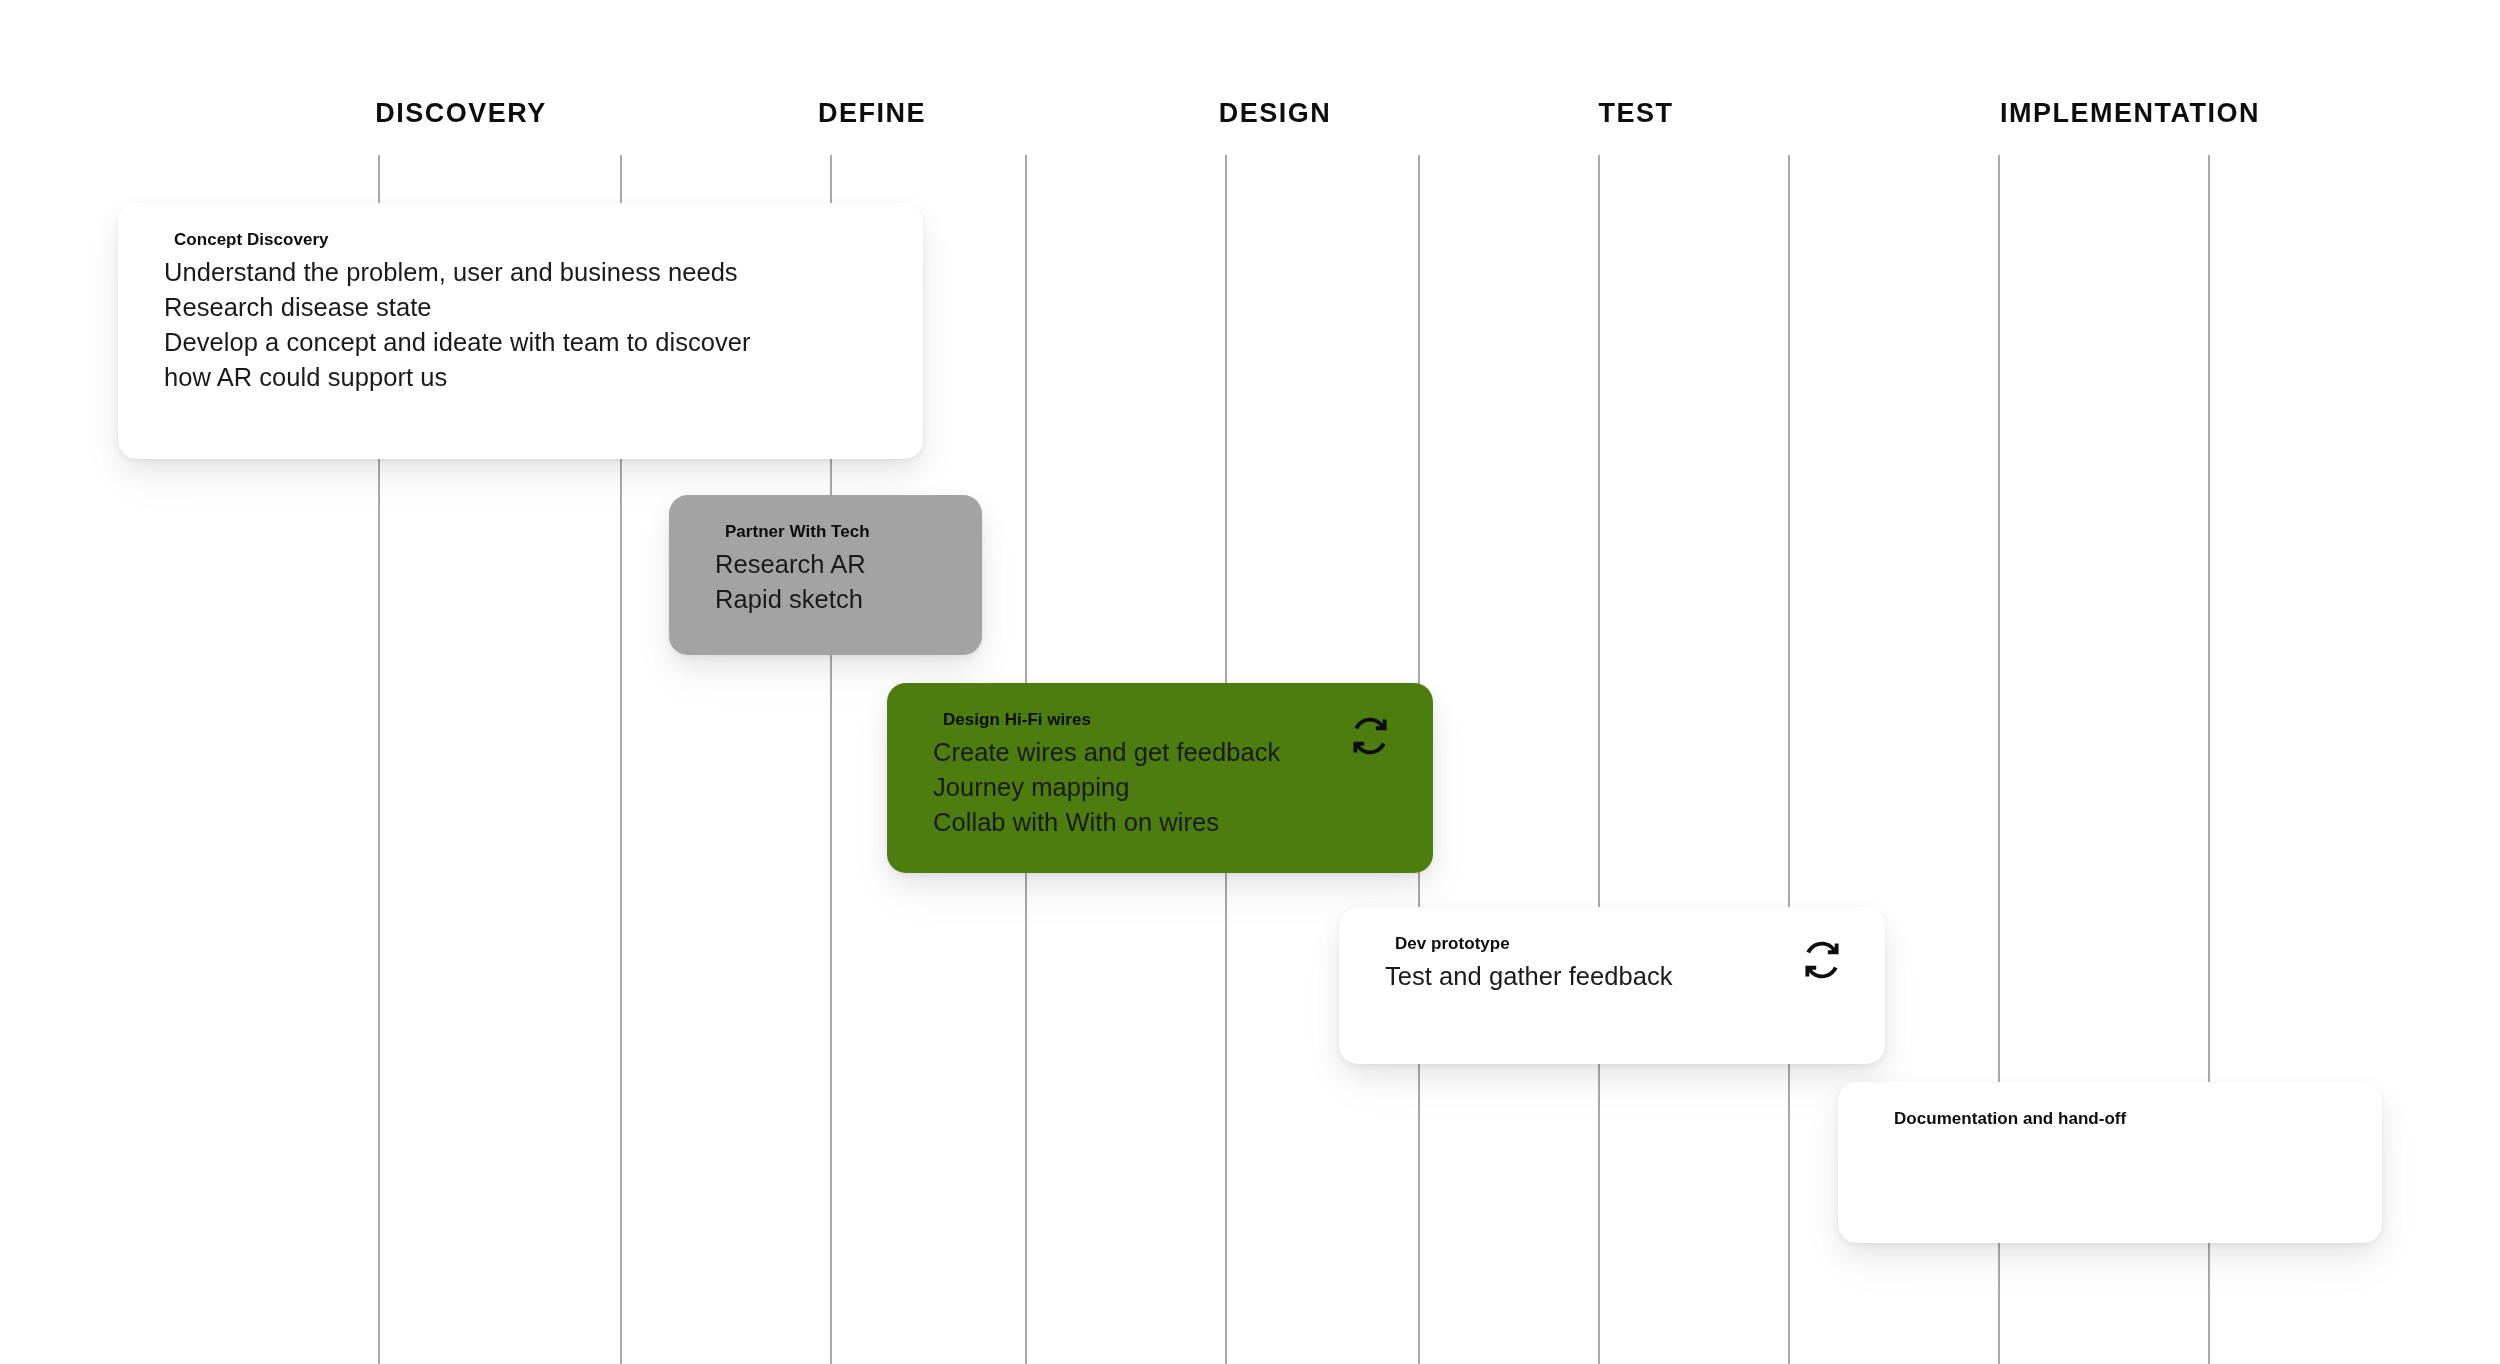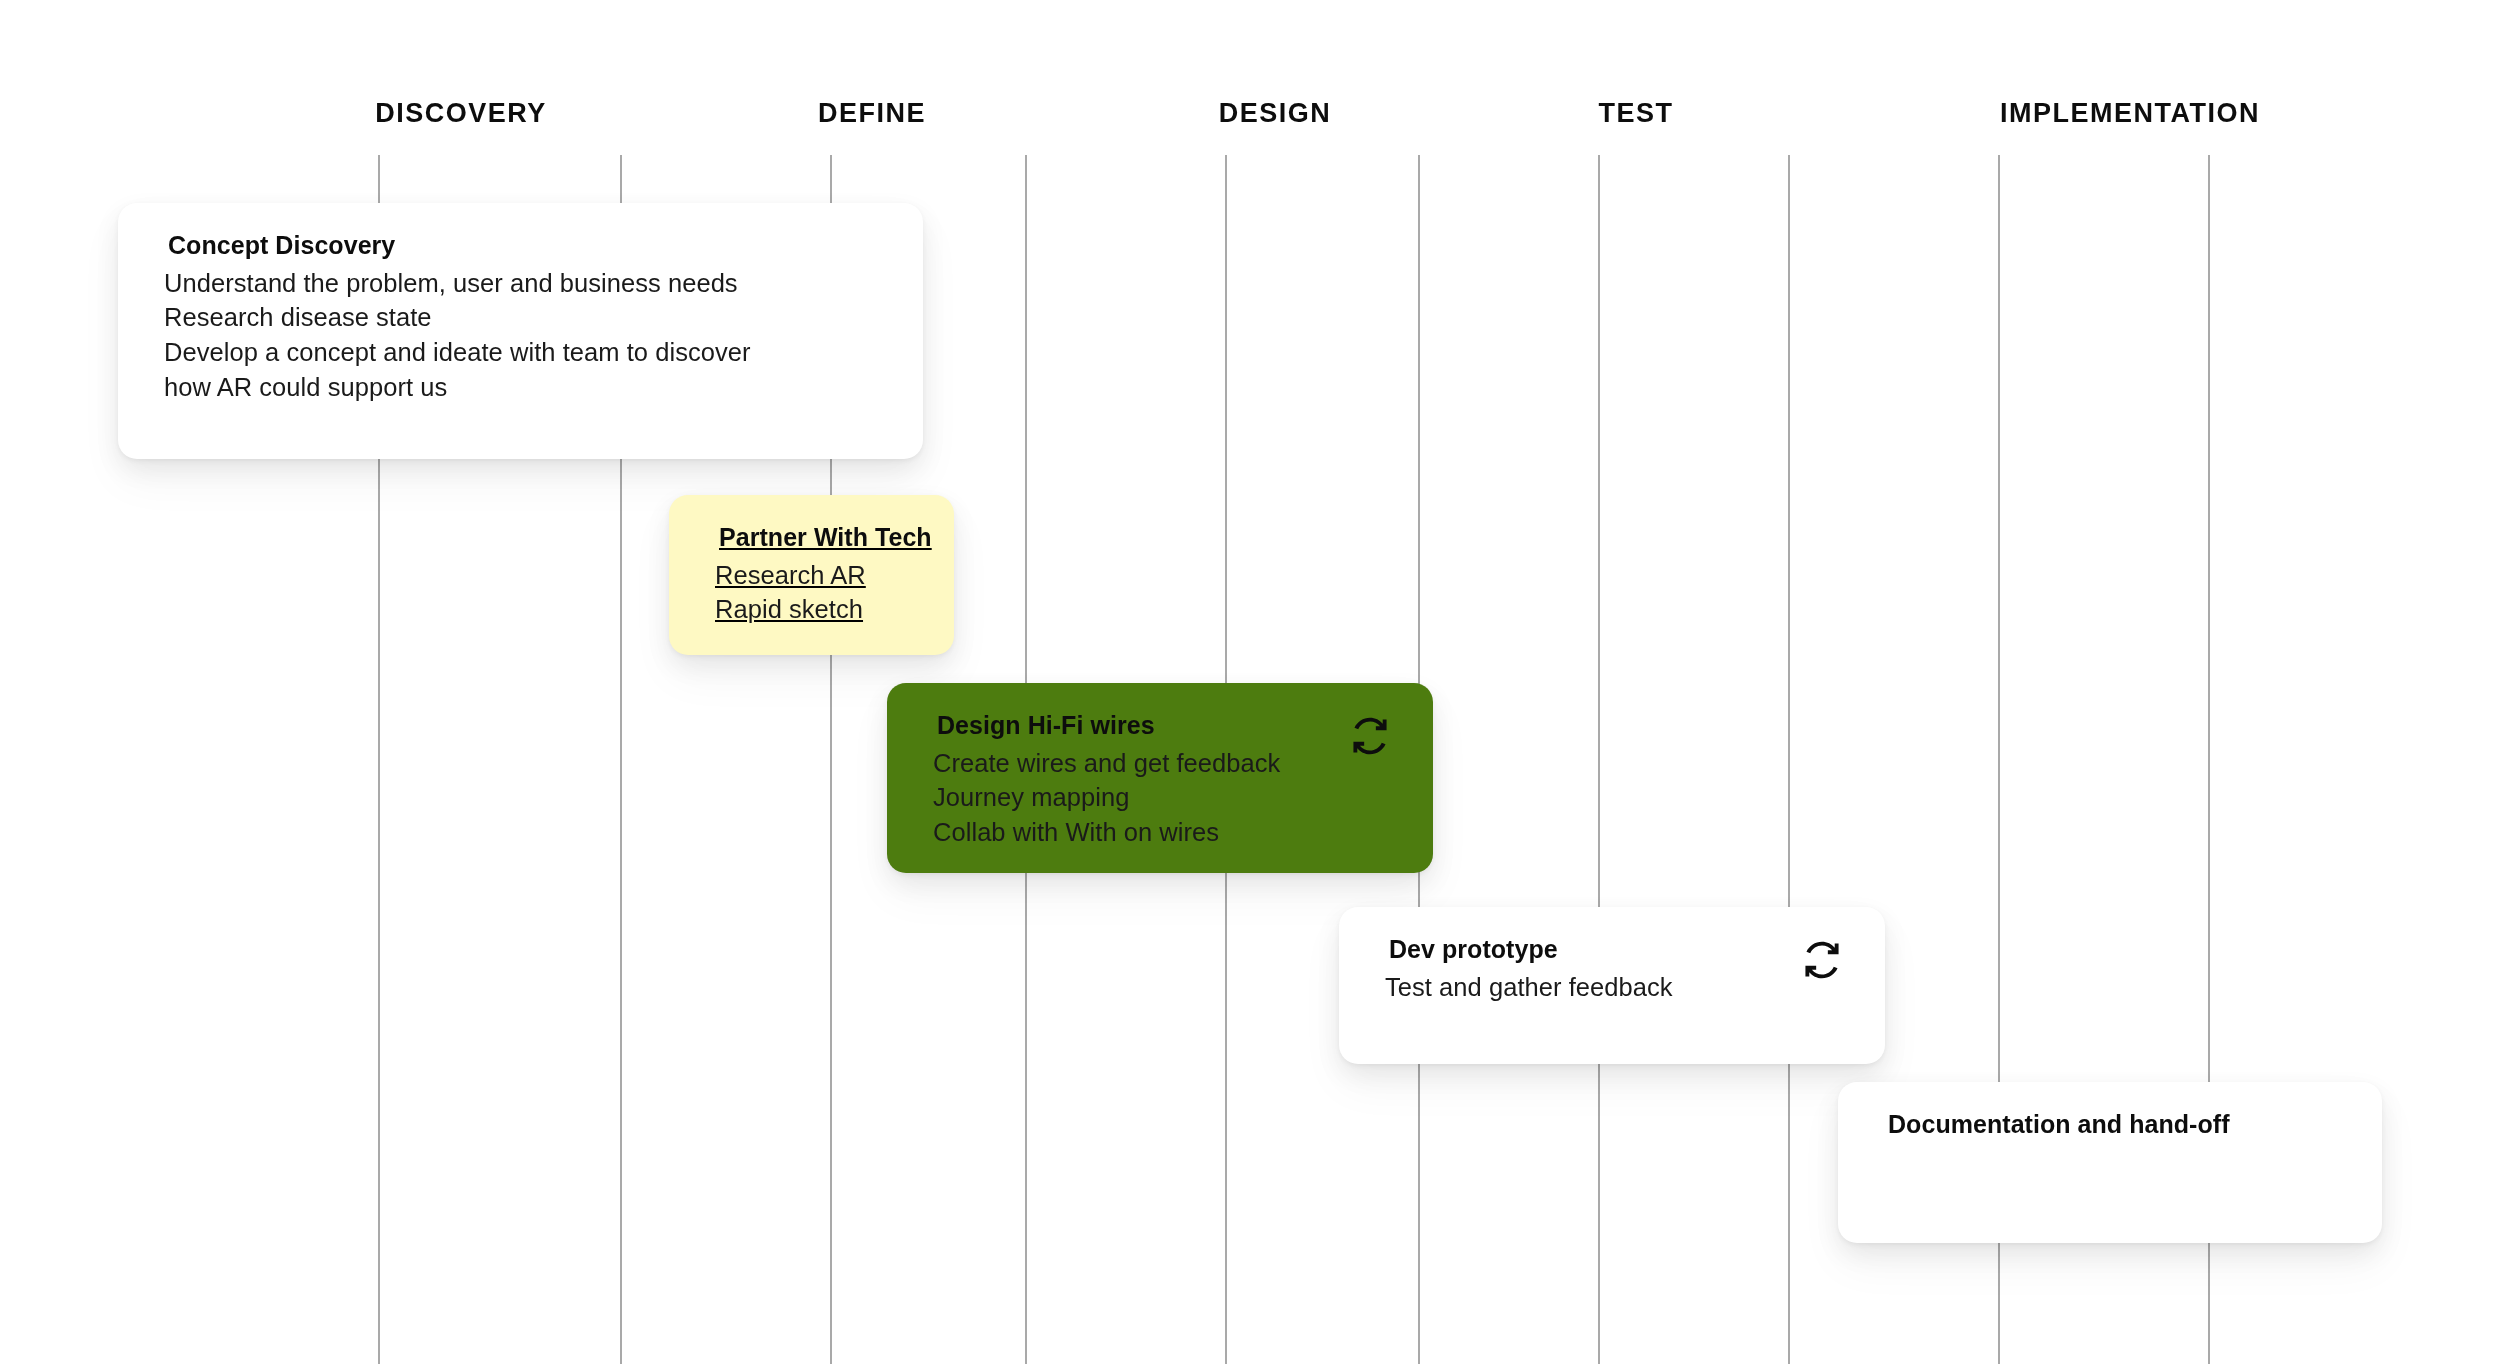--- a/index.html
+++ b/index.html
@@ -48,25 +48,25 @@
     background: #ffffff;
     border-radius: 19px;
     box-shadow:
       0 2px 5px rgba(0,0,0,0.055),
       0 10px 26px rgba(0,0,0,0.075),
       0 22px 46px rgba(0,0,0,0.045);
     box-sizing: border-box;
     padding: 26px 38px 24px 46px;
   }
   .card-title {
-    font-size: 25px;
+    font-size: 17px;
     font-weight: 700;
     color: #0d0d0d;
     line-height: 1.34;
-    margin: 0 0 3px 4px;
+    margin: 0 0 3px 10px;
     letter-spacing: 0.002em;
     white-space: nowrap;
   }
   .card-lines {
     margin: 0;
     padding: 0;
     list-style: none;
   }
   .card-lines li {
     font-size: 25.5px;
@@ -115,21 +115,21 @@
   <div id="cards-layer">
       <div class="card" style="left: 118px; top: 203px; width: 805px; height: 256px; background: rgb(255, 255, 255);">
         <div class="card-title" style="color: rgb(13, 13, 13);">Concept Discovery</div>
         <ul class="card-lines">
           <li style="color: rgb(26, 26, 26);">Understand the problem, user and business needs</li>
           <li style="color: rgb(26, 26, 26);">Research disease state</li>
           <li style="color: rgb(26, 26, 26);">Develop a concept and ideate with team to discover</li>
           <li style="color: rgb(26, 26, 26);">how AR could support us</li>
         </ul>
       </div>
-      <div class="card" style="left: 669px; top: 495px; width: 285px; height: 160px; background: #fef9c3; text-decoration: underline;">
+      <div class="card" style="left: 669px; top: 495px; width: 313px; height: 160px; background: #a3a3a3;">
         <div class="card-title" style="color: rgb(13, 13, 13);">Partner With Tech</div>
         <ul class="card-lines">
           <li style="color: rgb(26, 26, 26);">Research AR</li>
           <li style="color: rgb(26, 26, 26);">Rapid sketch</li>
         </ul>
       </div>
       <div class="card" style="left: 887px; top: 683px; width: 546px; height: 190px; background: #4d7c0f;">
         <div class="card-title" style="color: rgb(13, 13, 13);">Design Hi-Fi wires</div>
         <ul class="card-lines">
           <li style="color: rgb(26, 26, 26);">Create wires and get feedback</li>

